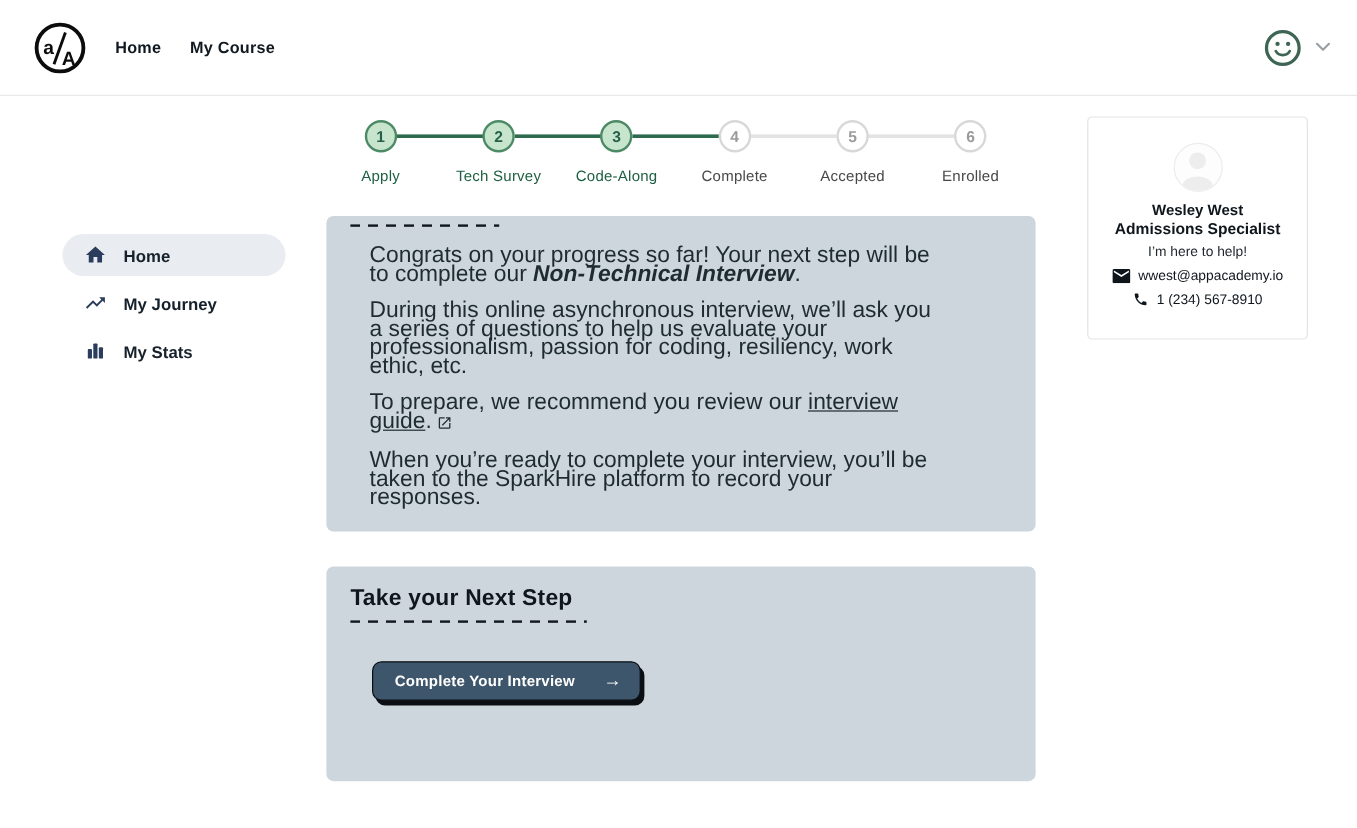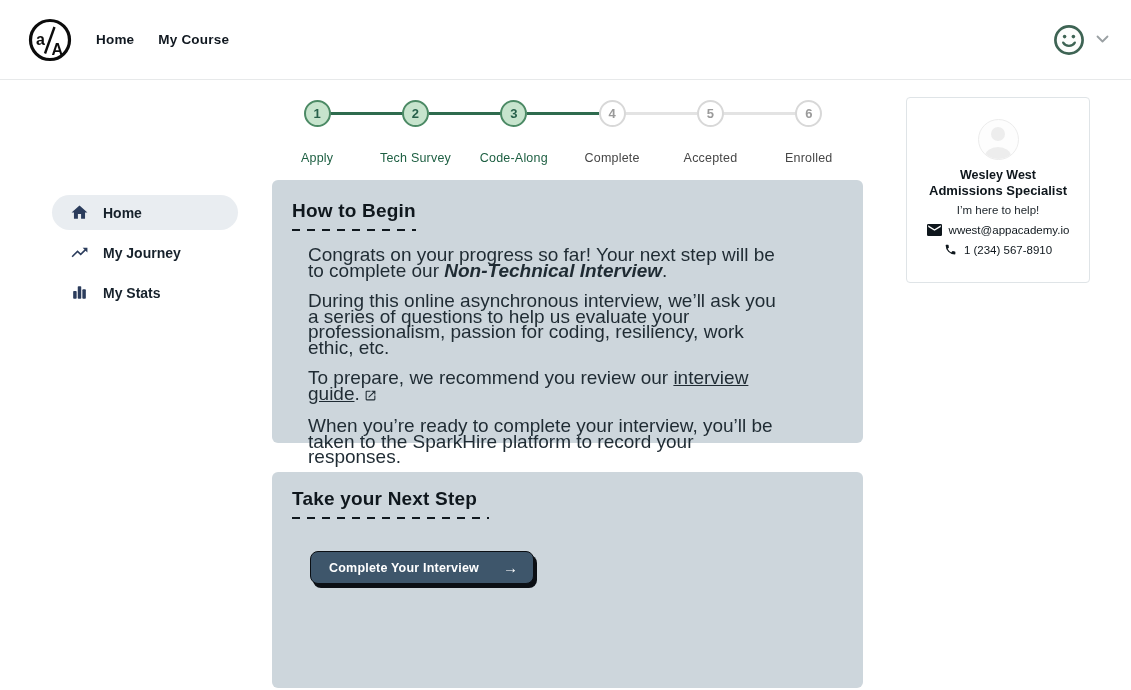--- a/index.html
+++ b/index.html
@@ -17,38 +17,38 @@
   .smiley { width:34px; height:34px; cursor:pointer; }
   .chevron { cursor:pointer; display:flex; align-items:center; }
 
   
   .stepper { position:absolute; left:268px; top:100px; width:590px; display:flex; }
   .step { flex:1; display:flex; flex-direction:column; align-items:center; position:relative; }
   .step .circle { width:27px; height:27px; border-radius:50%; display:flex; align-items:center;
                   justify-content:center; font-size:13px; font-weight:700; z-index:1; background:#fff; }
   .step.complete .circle { background:var(--step_fill,#c7e4cd); border:2px solid var(--step_border,#4c8a65); color:#27604a; }
   .step.upcoming .circle { background:#fff; border:2px solid #d8d8d8; color:#9a9a9a; }
-  .step .slabel { margin-top:24px; font-size:12.5px; letter-spacing:.2px; }
+  .step .slabel { margin-top:13px; font-size:12.5px; letter-spacing:.2px; }
   .step.complete .slabel { color:var(--step_label_green,#1d5f42); }
   .step.upcoming .slabel { color:#474747; }
   .step .line { position:absolute; top:12px; height:2.5px; right:calc(50% + 13px); width:calc(100% - 26px); z-index:0; }
   .step .line.green { background:var(--accent_green,#2e6b4e); }
   .step .line.gray { background:#e3e3e3; }
 
   
   .sidebar { position:absolute; left:52px; top:195px; width:186px; display:flex; flex-direction:column; gap:5px; }
   .side-item { display:flex; align-items:center; gap:14px; padding:8px 18px; border-radius:22px;
                font-size:14px; font-weight:600; color:#16212b; cursor:pointer; }
   .side-item.active { background:var(--active_item_bg,#e9edf1); }
   .side-icon { width:19px; height:19px; display:flex; align-items:center; justify-content:center; flex:0 0 auto; }
 
   
   .card { position:absolute; left:272px; width:591px; background:var(--card_bg,#cdd6dc); border-radius:6px; }
   .card-begin { top:180px; height:263px; }
-  .card-next { top:472px; height:216px; }
+  .card-next { top:472px; height:179px; }
   .card h2 { padding:20px 0 0 20px; font-size:19px; font-weight:700; color:#0f171d; letter-spacing:.2px; }
   .card-next h2 { padding-top:16px; }
   .dash { height:2px; margin:7px 0 0 20px;
           background:repeating-linear-gradient(90deg,#10181e 0 8px,transparent 8px 15px); }
   .dash-begin { width:124px; }
   .dash-next { width:197px; }
   .body-copy { margin:16px 0 0 36px; width:472px; font-size:19px; line-height:15.5px; color:#1f2b33; }
   .body-copy p { margin-bottom:15px; }
   .body-copy p:last-child { margin-bottom:0; }
   .em-bi { font-weight:700; font-style:italic; }
@@ -165,21 +165,20 @@
           <rect x="4" y="10" width="4.4" height="10" rx="1" fill="#2b3c5c"></rect>
           <rect x="9.8" y="4" width="4.4" height="16" rx="1" fill="#2b3c5c"></rect>
           <rect x="15.6" y="8" width="4.4" height="12" rx="1" fill="#2b3c5c"></rect>
         </svg>
       </span>
       <span>My Stats</span>
     </div>
   </div>
 
   <div class="card card-begin">
-    <h2>How to Begin</h2>
     <div class="dash dash-begin"></div>
     <div class="body-copy">
       <p><span>Congrats on your progress so far! Your next step will be to complete our </span><span class="em-bi">Non-Technical Interview</span><span>.</span></p>
       <p>During this online asynchronous interview, we’ll ask you a series of questions to help us evaluate your professionalism, passion for coding, resiliency, work ethic, etc.</p>
       <p><span>To prepare, we recommend you review our </span><span class="guide-link">interview guide</span><span>.</span><span class="ext-icon"><svg width="13" height="13" viewBox="0 0 24 24">
               <path d="M19 19H5V5h7V3H5a2 2 0 0 0-2 2v14a2 2 0 0 0 2 2h14a2 2 0 0 0 2-2v-7h-2zM14 3v2h3.6l-9.8 9.8 1.4 1.4L19 6.4V10h2V3z" fill="#1f2b33"></path>
             </svg></span></p>
       <p>When you’re ready to complete your interview, you’ll be taken to the SparkHire platform to record your responses.</p>
     </div>
   </div>

